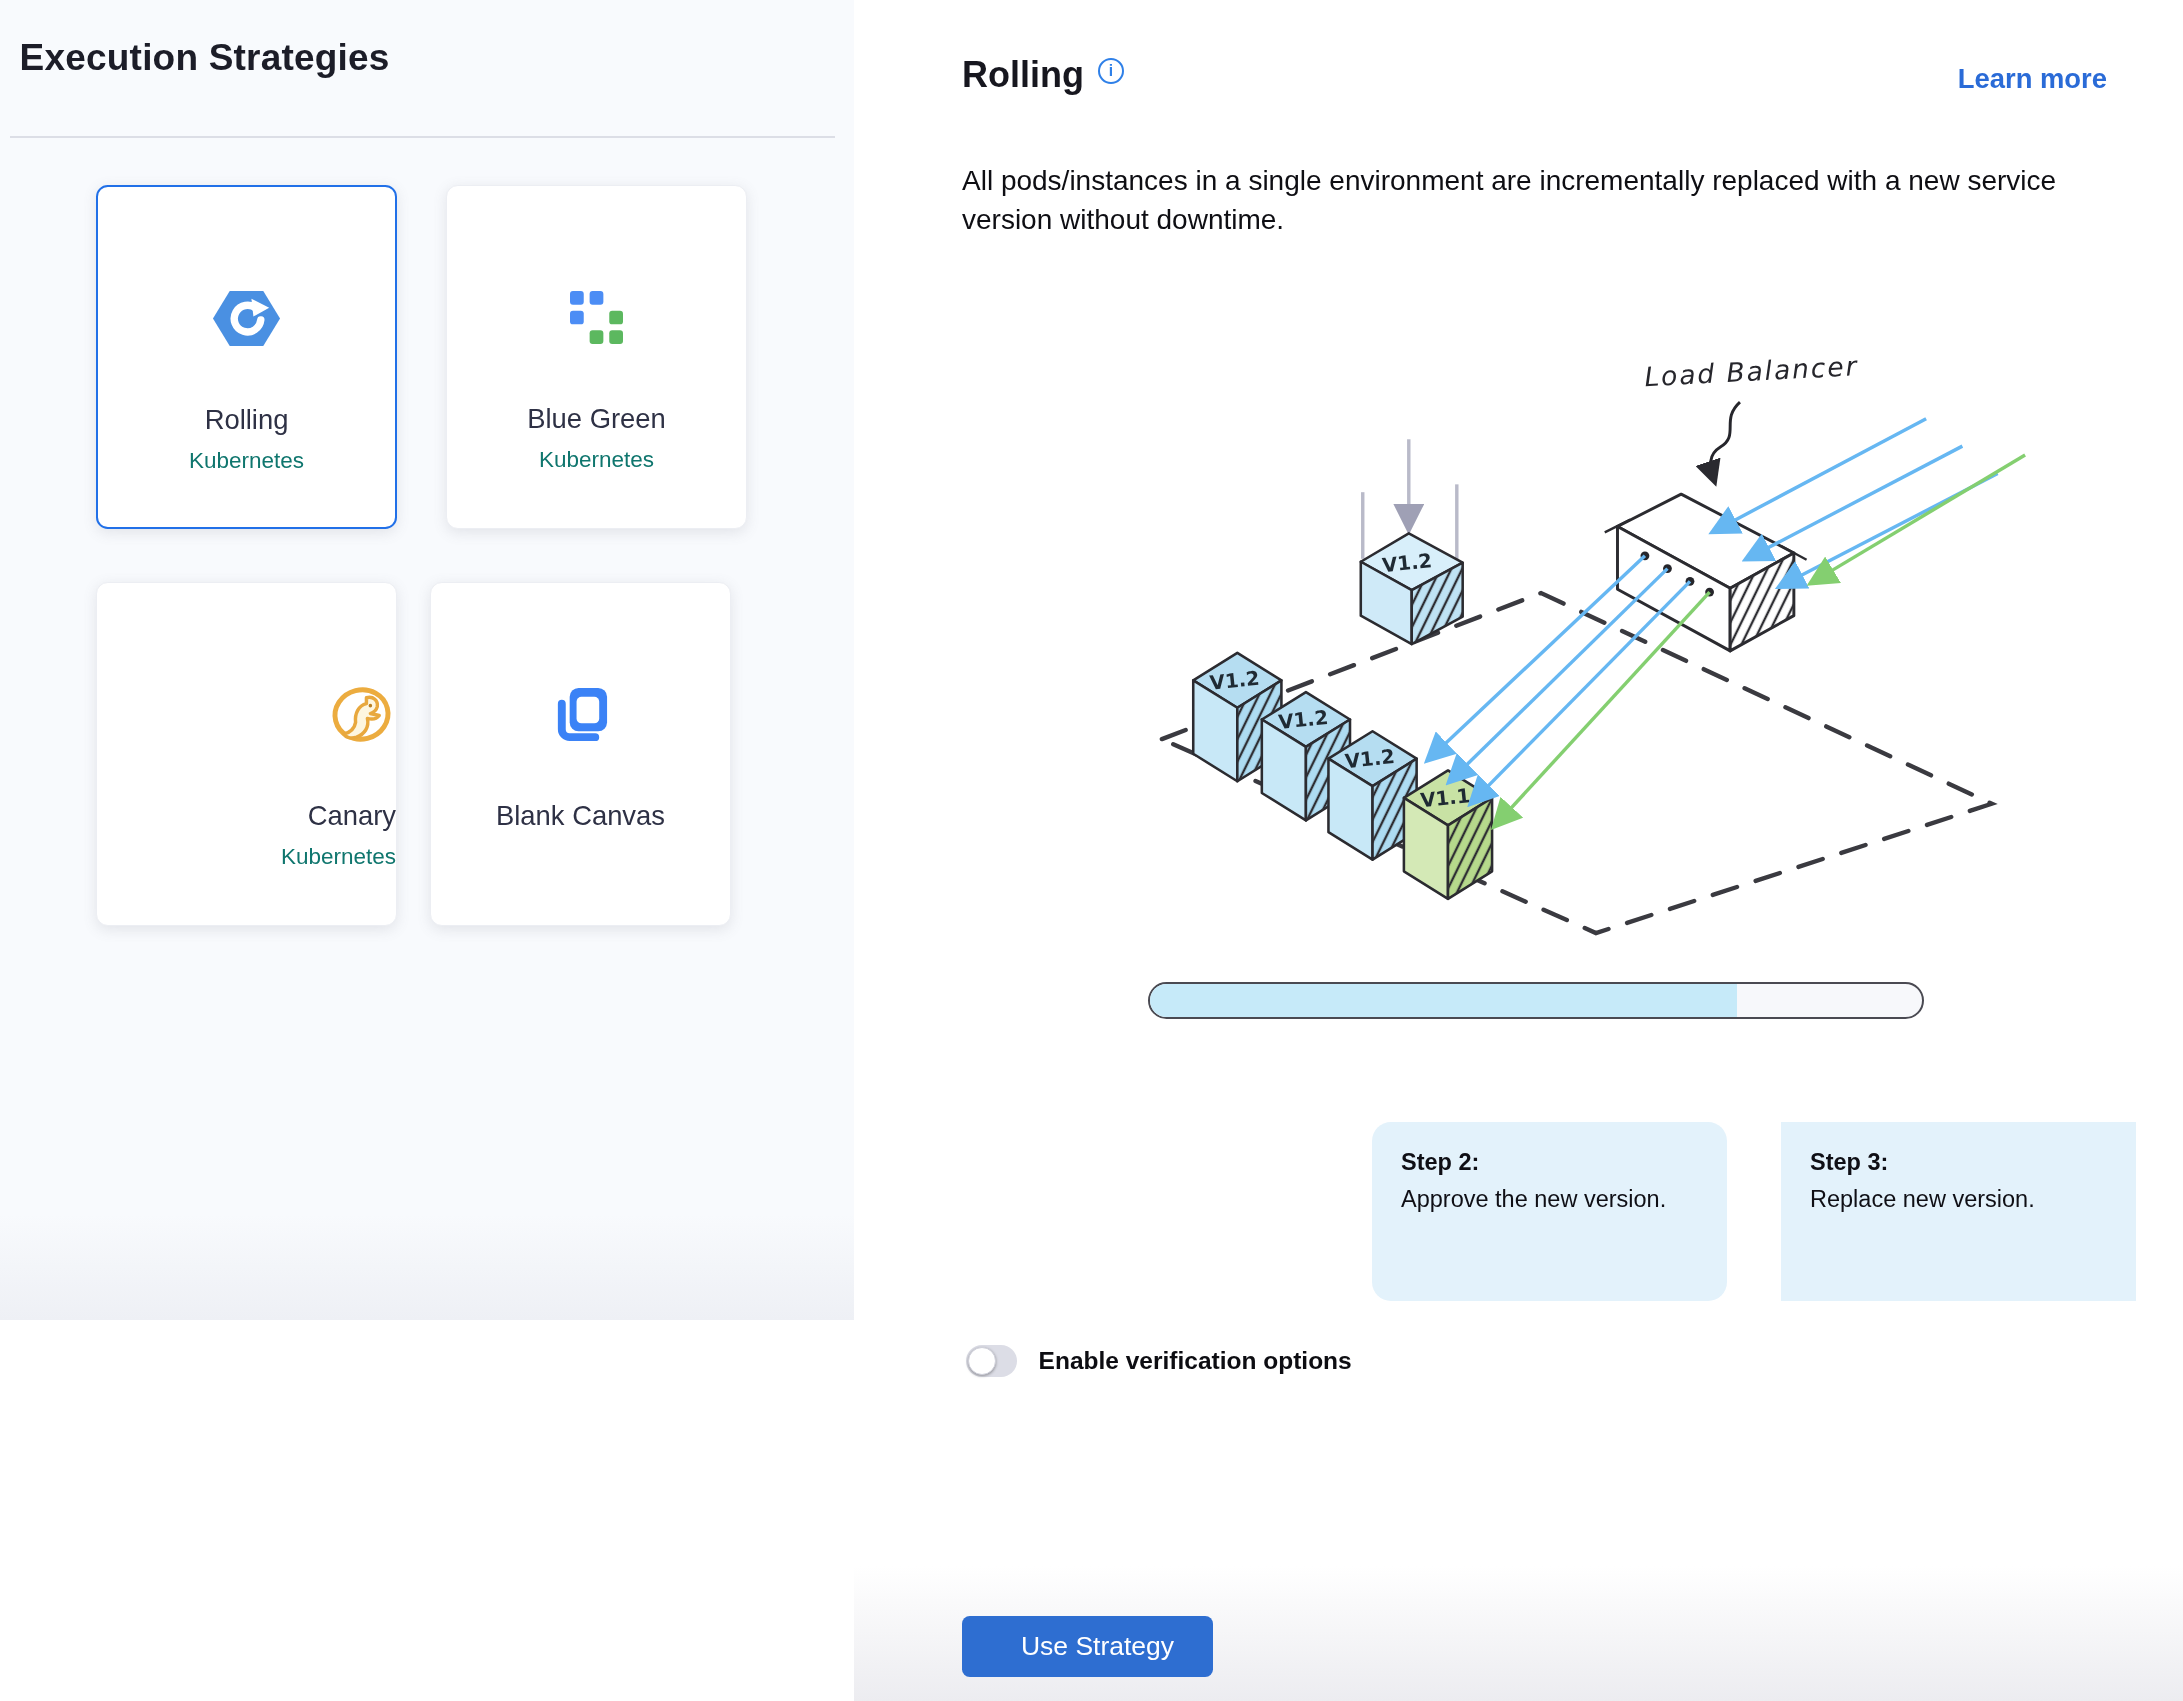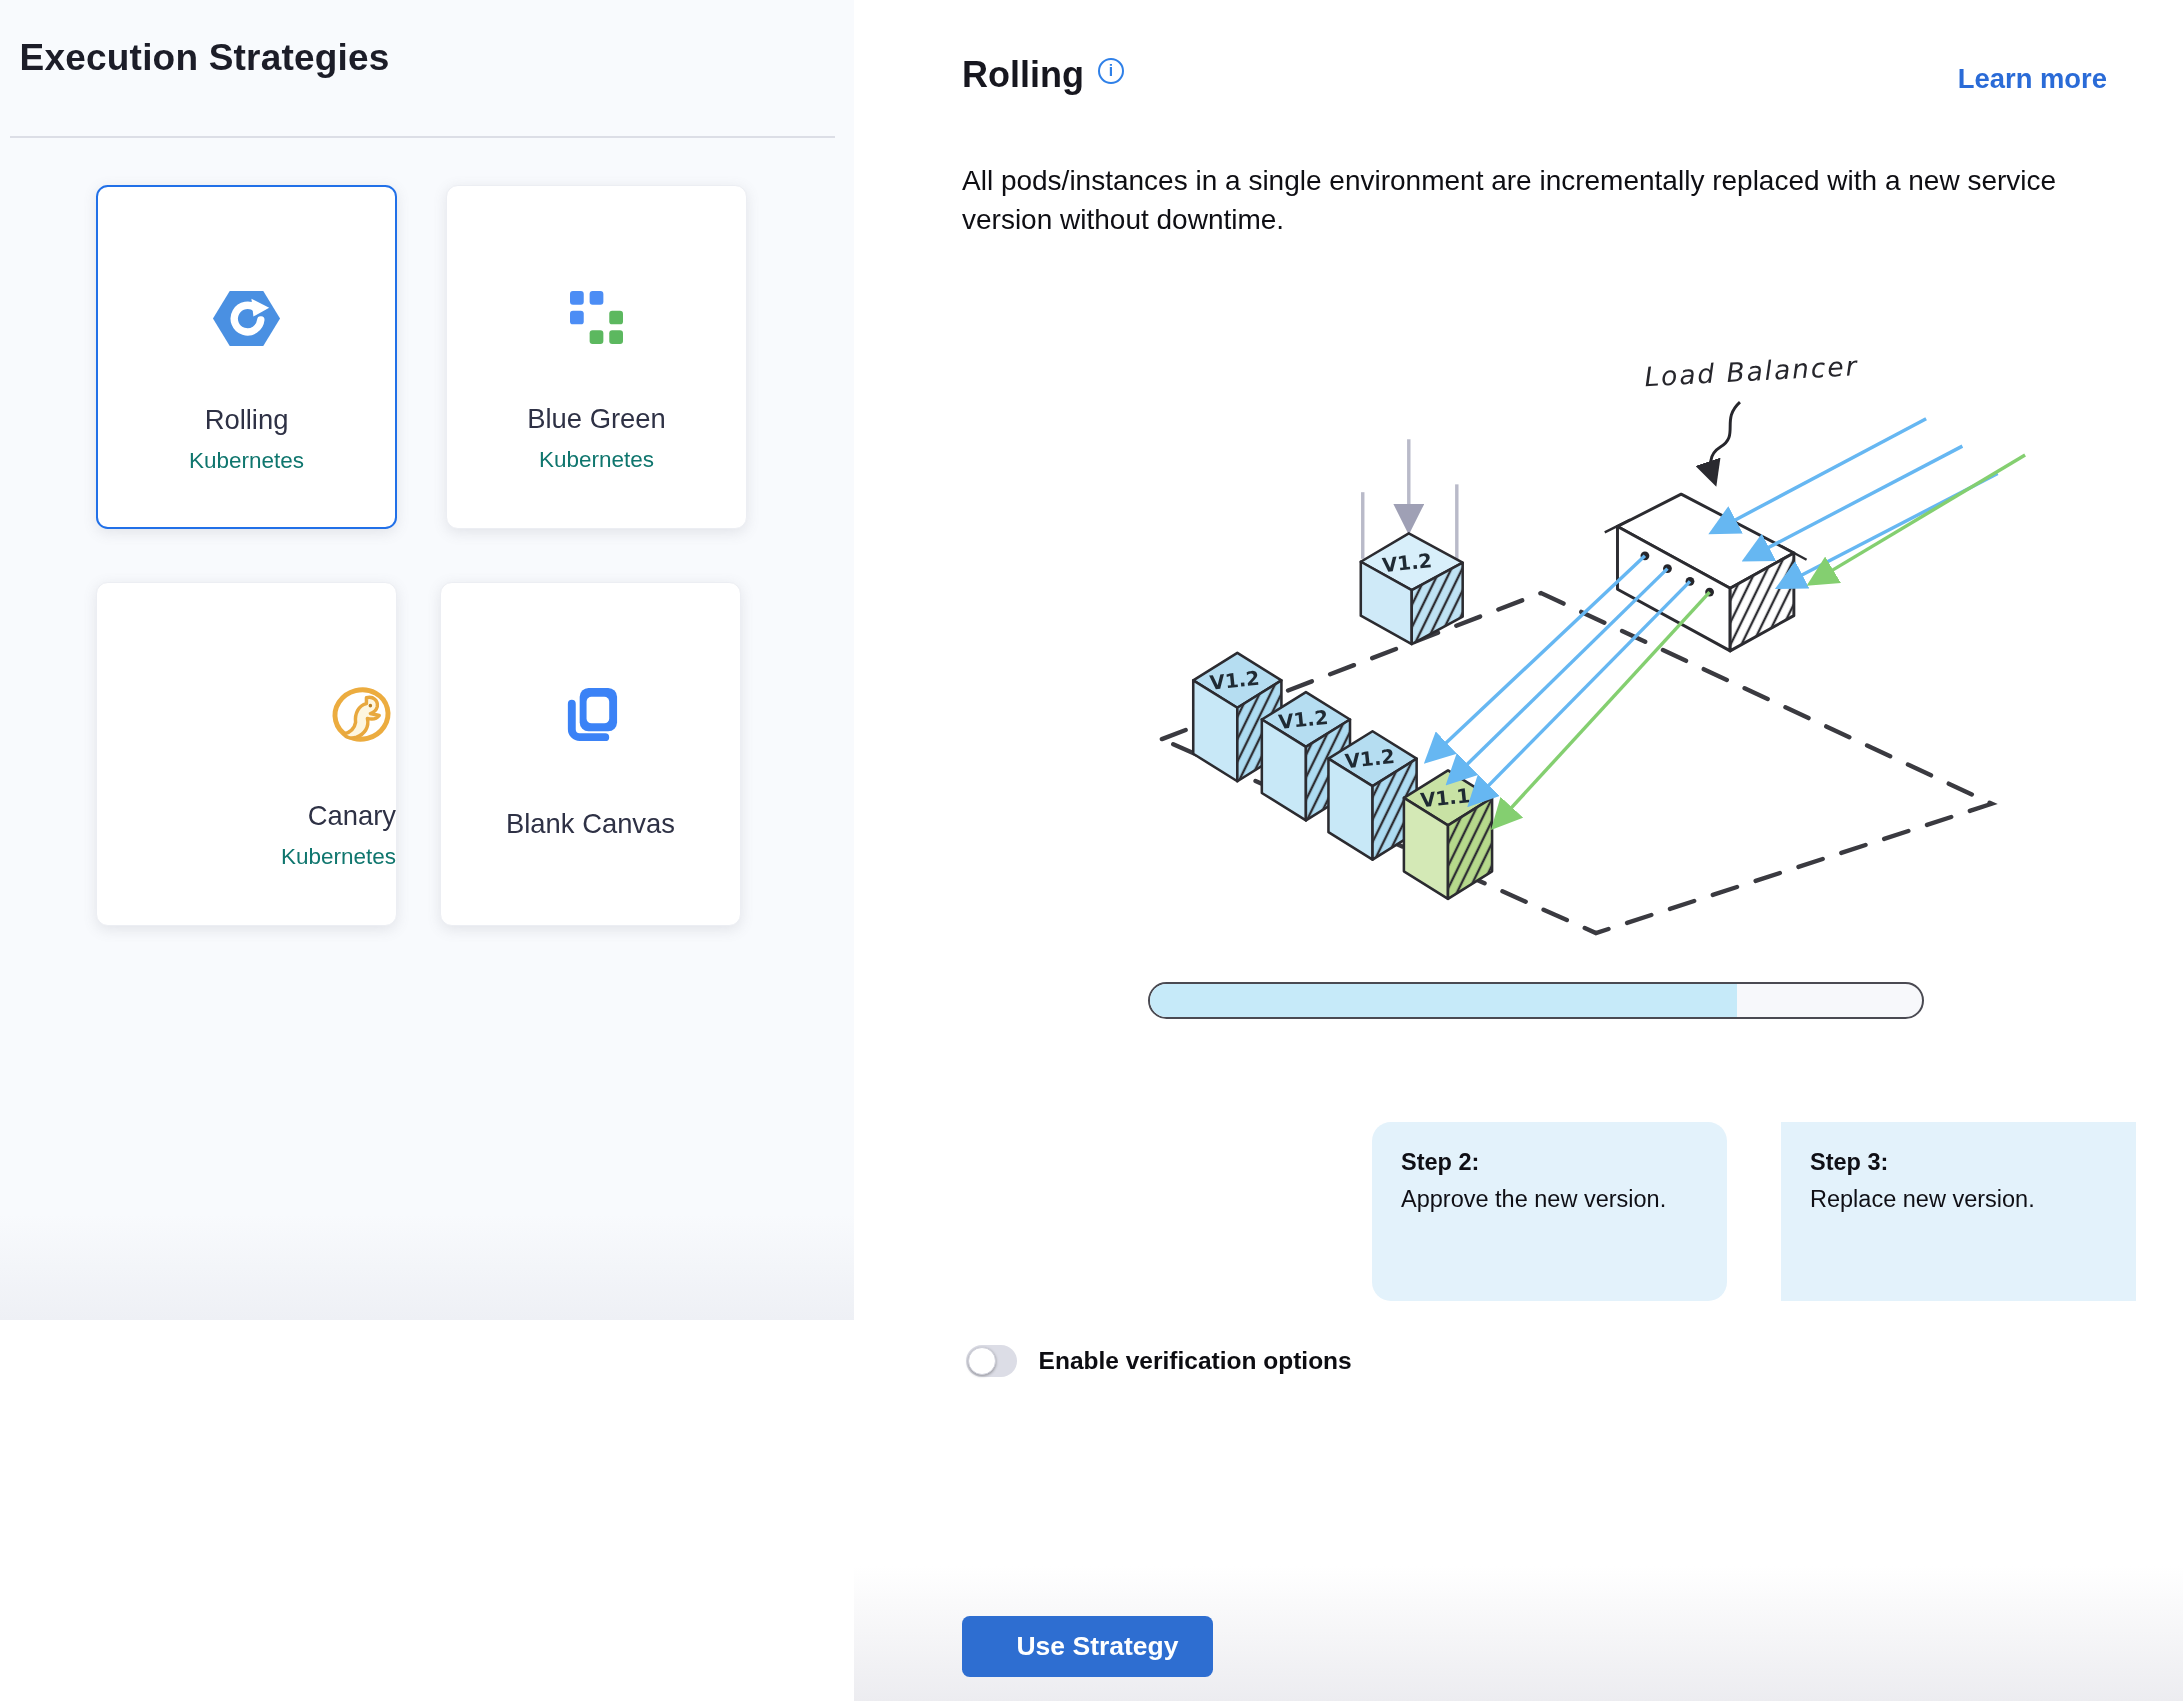--- a/index.html
+++ b/index.html
@@ -27,21 +27,21 @@
     display:flex; flex-direction:column; align-items:center;
     padding-top:94px; cursor:pointer;
   }
   .strategy-card.selected { border:2px solid #2170e8; }
   .card-icon-box { height:74px; display:flex; align-items:center; justify-content:center; }
   .card-name { margin-top:49px; font-size:27.4px; color:#2e3145; }
   .card-sub  { margin-top:11.8px; font-size:22.5px; color:#0f766e; }
   #card-rolling    { left:96px;  top:185px; }
   #card-bluegreen  { left:446px; top:185px; }
   #card-canary     { left:96px;  top:582px;align-items:flex-end; }
-  #card-blank      { left:440px; top:582px;gap:8px; }
+  #card-blank      { left:430px; top:582px; }
 
   
   .right-panel {
     position:absolute; left:854px; top:0; width:1330px; height:1702px;
     background:linear-gradient(180deg,#ffffff 0%,#ffffff 92%,#ececf0 100%);
   }
   .rp-heading-row { position:absolute; left:108px; top:54px; display:flex; align-items:flex-start; }
   .rp-title { font-size:36px; font-weight:700; color:#17171f; }
   .info-icon {
     margin-left:13.7px; margin-top:3.9px; width:26.5px; height:26.5px; border-radius:50%;
@@ -78,21 +78,21 @@
   }
   .toggle-knob {
     position:absolute; left:2px; top:2px; width:28px; height:28px; border-radius:50%;
     background:#ffffff; border:1px solid #cfd0da; box-shadow:0 1px 2.9px rgba(0,0,0,.35);
   }
   .toggle-label { margin-left:21.6px; font-size:24.5px; font-weight:700; color:#0d0d12; }
 
   .use-strategy-btn {
     position:absolute; left:108px; top:1616px; width:251px; height:61px;
     background:#2e6ed1; border:none; border-radius:7.8px;
-    color:#ffffff; font-size:26.5px; font-weight:700;
+    color:#ffffff; font-size:26.5px; font-weight:400;
     font-family:"Liberation Sans","DejaVu Sans",sans-serif;
     display:flex; align-items:center; justify-content:center; cursor:pointer;padding-left:20px;
   }
 </style>
 </head>
 <body>
 
 <div class="left-panel">
   <div class="left-title">Execution Strategies</div>
   <div class="left-divider"></div>

